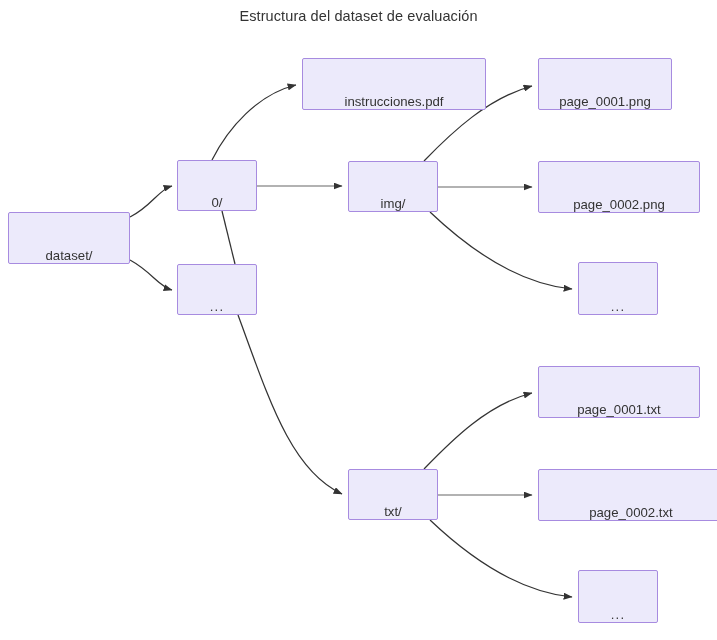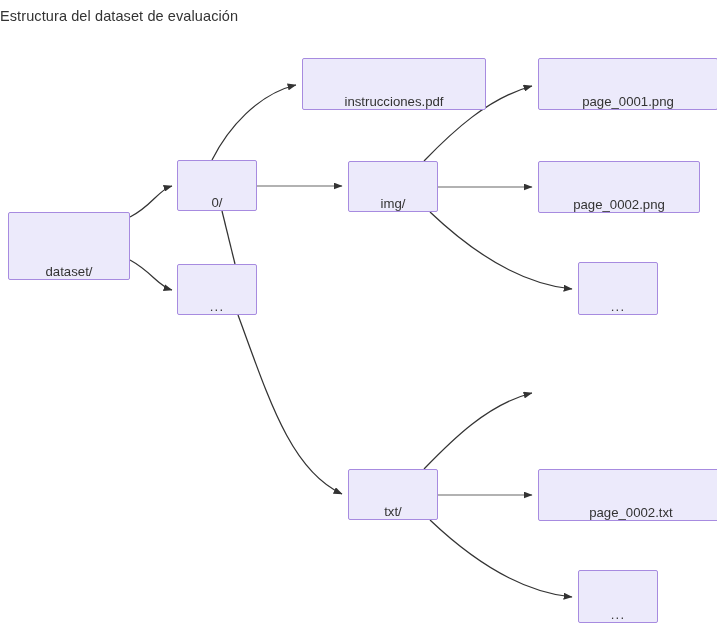--- a/index.html
+++ b/index.html
@@ -19,21 +19,21 @@
     position: absolute;
     inset: 0;
     width: 717px;
     height: 640px;
   }
   #title {
     position: absolute;
     top: 8px;
     left: 0;
     width: 717px;
-    text-align: left;
+    text-align: center;
     font-size: 14.5px;
     color: #333333;
     letter-spacing: 0.1px;
     white-space: nowrap;
   }
   #edge-layer {
     position: absolute;
     top: 0;
     left: 0;
     width: 717px;
@@ -91,46 +91,49 @@
 
     <path d="M430,212 C470,250 520,284 572,289" fill="none" stroke="#333333" stroke-width="1.25" marker-end="url(#arrow)"></path>
 
     <path d="M424,469 C452,440 488,404 532,393" fill="none" stroke="#333333" stroke-width="1.25" marker-end="url(#arrow)"></path>
 
     <path d="M438,495 L532,495" fill="none" stroke="#999999" stroke-width="1.6" marker-end="url(#arrow)"></path>
 
     <path d="M430,520 C470,558 520,592 572,597" fill="none" stroke="#333333" stroke-width="1.25" marker-end="url(#arrow)"></path>
   </svg>
 
-  <div class="node" style="left:8px;  top:212px; width:122px; height:68px;">
+  <div class="node" style="left:8px;  top:212px; width:122px; height:52px;">
       <span>dataset/</span>
     </div>
   <div class="node" style="left:177px; top:160px; width:80px;  height:51px;">
       <span>0/</span>
     </div>
   <div class="node ellipsis" style="left:177px; top:264px; width:80px; height:51px;">
       <span>...</span>
     </div>
   <div class="node" style="left:302px; top:58px;  width:184px; height:52px;">
       <span>instrucciones.pdf</span>
     </div>
   <div class="node" style="left:348px; top:161px; width:90px;  height:51px;">
       <span>img/</span>
     </div>
   <div class="node" style="left:348px; top:469px; width:90px;  height:51px;">
       <span>txt/</span>
     </div>
-  <div class="node" style="left:538px; top:58px;  width:180px; height:52px;">
+  <div class="node" style="left:538px; top:58px;  width:134px; height:52px;">
       <span>page_0001.png</span>
     </div>
   <div class="node" style="left:538px; top:161px; width:162px; height:52px;">
       <span>page_0002.png</span>
     </div>
   <div class="node ellipsis" style="left:578px; top:262px; width:80px; height:53px;">
       <span>...</span>
+    </div>
+  <div class="node" style="left:538px; top:366px; width:162px; height:52px;">
+      <span>page_0001.txt</span>
     </div>
   <div class="node" style="left:538px; top:469px; width:186px; height:52px;">
       <span>page_0002.txt</span>
     </div>
   <div class="node ellipsis" style="left:578px; top:570px; width:80px; height:53px;">
       <span>...</span>
     </div>
 
 </div>
 

